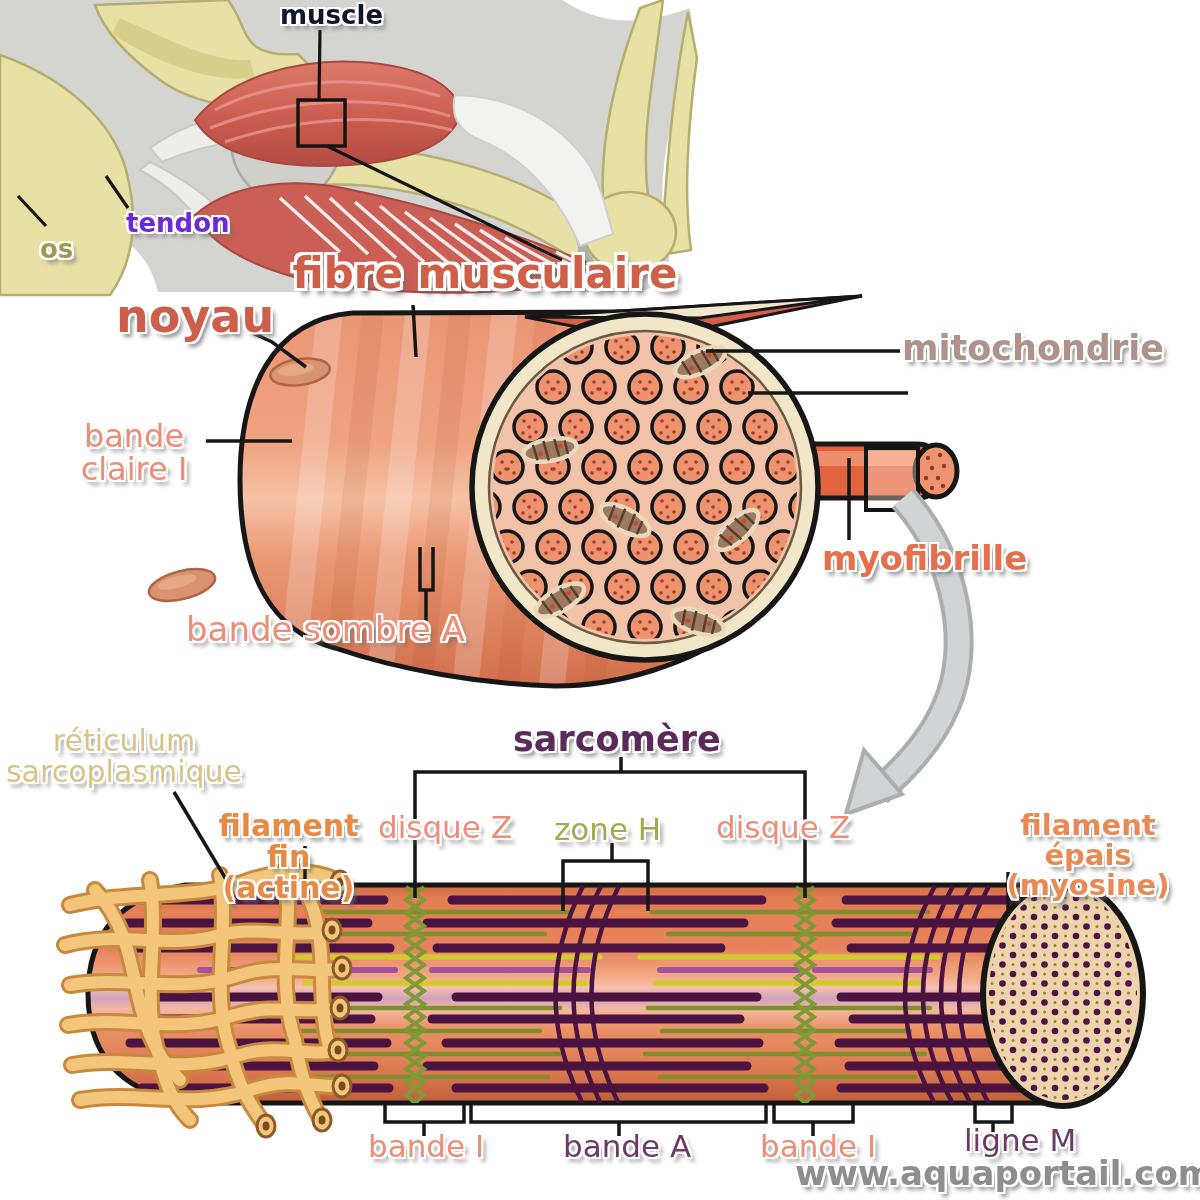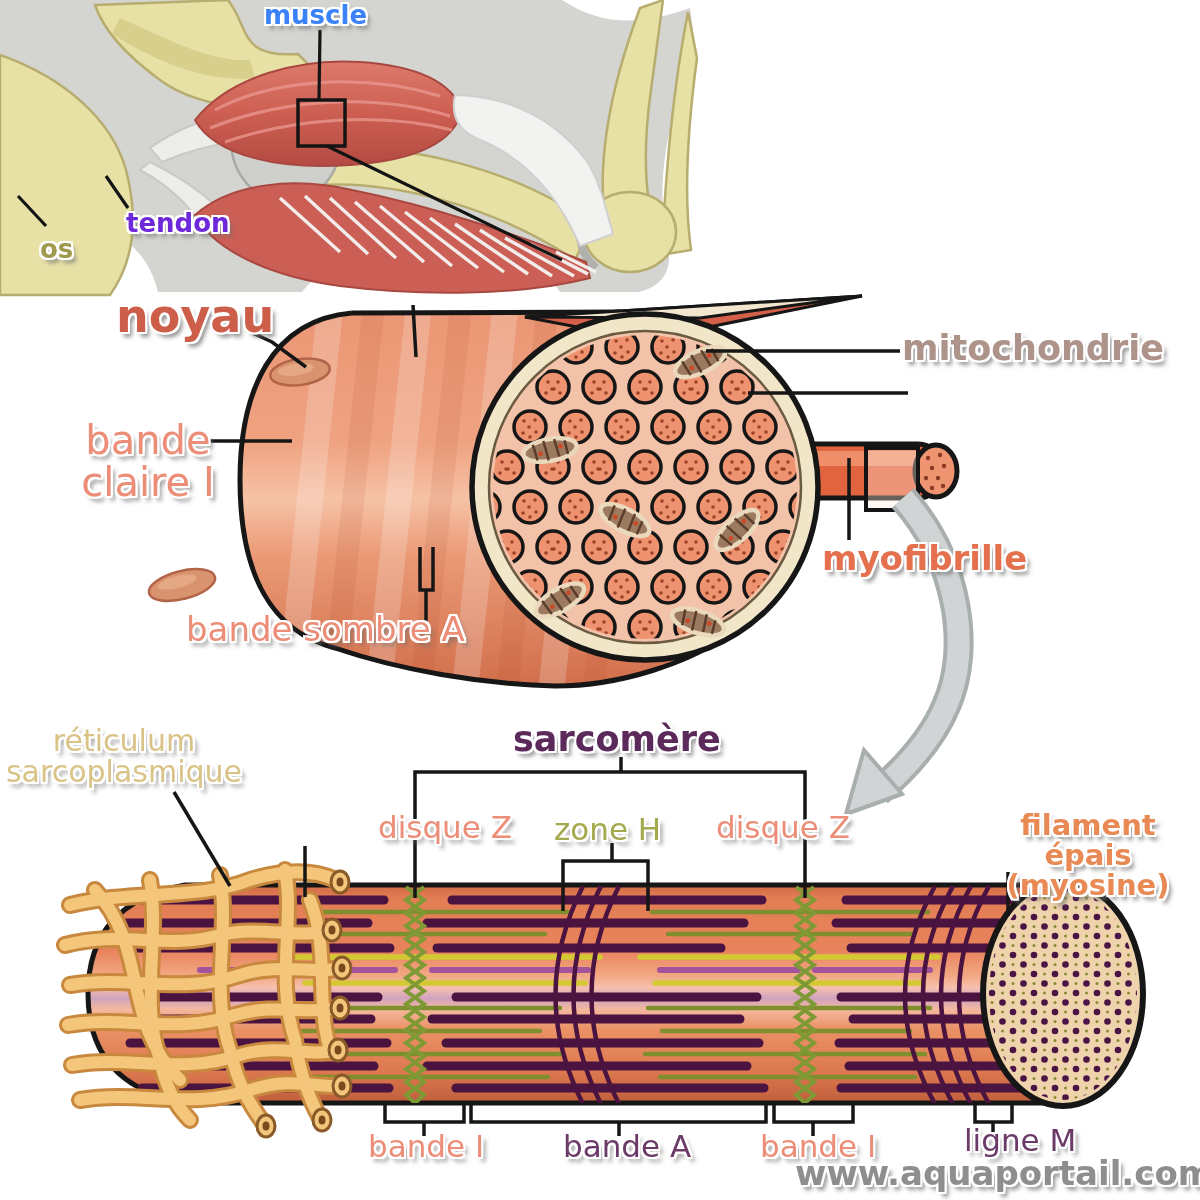--- a/index.html
+++ b/index.html
@@ -4,29 +4,29 @@
 <style>
   html,body{margin:0;padding:0;background:#fff;}
   .stage{position:relative;width:1200px;height:1200px;background:#ffffff;overflow:hidden;
          font-family:"DejaVu Sans","Liberation Sans",sans-serif;}
   svg{position:absolute;left:0;top:0;}
   .lbl{position:absolute;white-space:pre-line;line-height:1.04;
        text-shadow:-2px -2px 0 #fff,2px -2px 0 #fff,-2px 2px 0 #fff,2px 2px 0 #fff,
                    -2px 0 0 #fff,2px 0 0 #fff,0 -2px 0 #fff,0 2px 0 #fff,
                    4px 5px 4px rgba(110,110,110,.75);}
   .ctr{text-align:center;}
-  .lbl-muscle{left:264px;top:2px;font-size:26px;font-weight:bold;color:#3b82f6;}
+  .lbl-muscle{left:280px;top:2px;font-size:26px;font-weight:bold;color:#0f172a;}
   .lbl-tendon{left:126px;top:210px;font-size:26px;font-weight:bold;color:#6d28d9;}
   .lbl-os{left:40px;top:236px;font-size:26px;font-weight:bold;color:#9f9a4e;}
   .lbl-title{left:270px;top:252px;width:430px;font-size:42px;font-weight:bold;color:#cf5f46;
        text-shadow:-3px -3px 0 #fff,3px -3px 0 #fff,-3px 3px 0 #fff,3px 3px 0 #fff,
                    -3px 0 0 #fff,3px 0 0 #fff,0 -3px 0 #fff,0 3px 0 #fff,
                    5px 6px 5px rgba(100,100,100,.8);}
   .lbl-noyau{left:116px;top:293px;font-size:46px;font-weight:bold;color:#cd5f4a;}
-  .lbl-bclaire{left:68px;top:420px;width:160px;font-size:40px;color:#ec8d78;}
+  .lbl-bclaire{left:54px;top:420px;width:160px;font-size:32px;color:#ec8d78;}
   .lbl-bsombre{left:186px;top:612px;font-size:34px;color:#ec8d78;}
   .lbl-mito{left:902px;top:330px;font-size:35px;font-weight:bold;color:#ae938b;}
   .lbl-sarco{left:910px;top:375px;font-size:35px;font-weight:bold;color:#e9d9ab;}
   .lbl-myofib{left:822px;top:541px;font-size:34px;font-weight:bold;color:#e4704d;}
   .lbl-sarcomere{left:513px;top:721px;font-size:35px;font-weight:bold;color:#5c2a5a;}
   .lbl-reticulum{left:0px;top:725px;width:248px;font-size:30px;color:#d9c387;}
   .lbl-filfin{left:196px;top:810px;width:185px;font-size:30px;font-weight:bold;color:#e98a44;}
   .lbl-dzl{left:378px;top:811px;font-size:31px;color:#ec8d78;}
   .lbl-zoneh{left:554px;top:813px;font-size:31px;color:#a3aa4e;}
   .lbl-dzr{left:716px;top:811px;font-size:31px;color:#ec8d78;}
@@ -419,30 +419,33 @@
       <polyline points="975,1103 975,1122 1012,1122 1012,1103"></polyline>
       <line x1="993" y1="1122" x2="993" y2="1136"></line>
     </g>
   </g>
 </svg>
 
 <div class="lbl lbl-muscle">muscle</div>
 <div class="lbl lbl-tendon">tendon</div>
 <div class="lbl lbl-os">os</div>
 
+<div class="lbl lbl-title ctr">fibre musculaire</div>
 <div class="lbl lbl-noyau">noyau</div>
 <div class="lbl lbl-bclaire ctr">bande
 claire I</div>
 <div class="lbl lbl-bsombre">bande sombre A</div>
 <div class="lbl lbl-mito">mitochondrie</div>
 <div class="lbl lbl-sarcomere">sarcomère</div>
 
 <div class="lbl lbl-myofib">myofibrille</div>
 <div class="lbl lbl-reticulum ctr">réticulum
 sarcoplasmique</div>
+<div class="lbl lbl-filfin ctr">filament fin
+(actine)</div>
 <div class="lbl lbl-dzl">disque Z</div>
 <div class="lbl lbl-zoneh">zone H</div>
 <div class="lbl lbl-dzr">disque Z</div>
 <div class="lbl lbl-filep ctr">filament épais
 (myosine)</div>
 <div class="lbl lbl-bil">bande I</div>
 <div class="lbl lbl-ba">bande A</div>
 <div class="lbl lbl-bir">bande I</div>
 <div class="lbl lbl-lm">ligne M</div>
 

